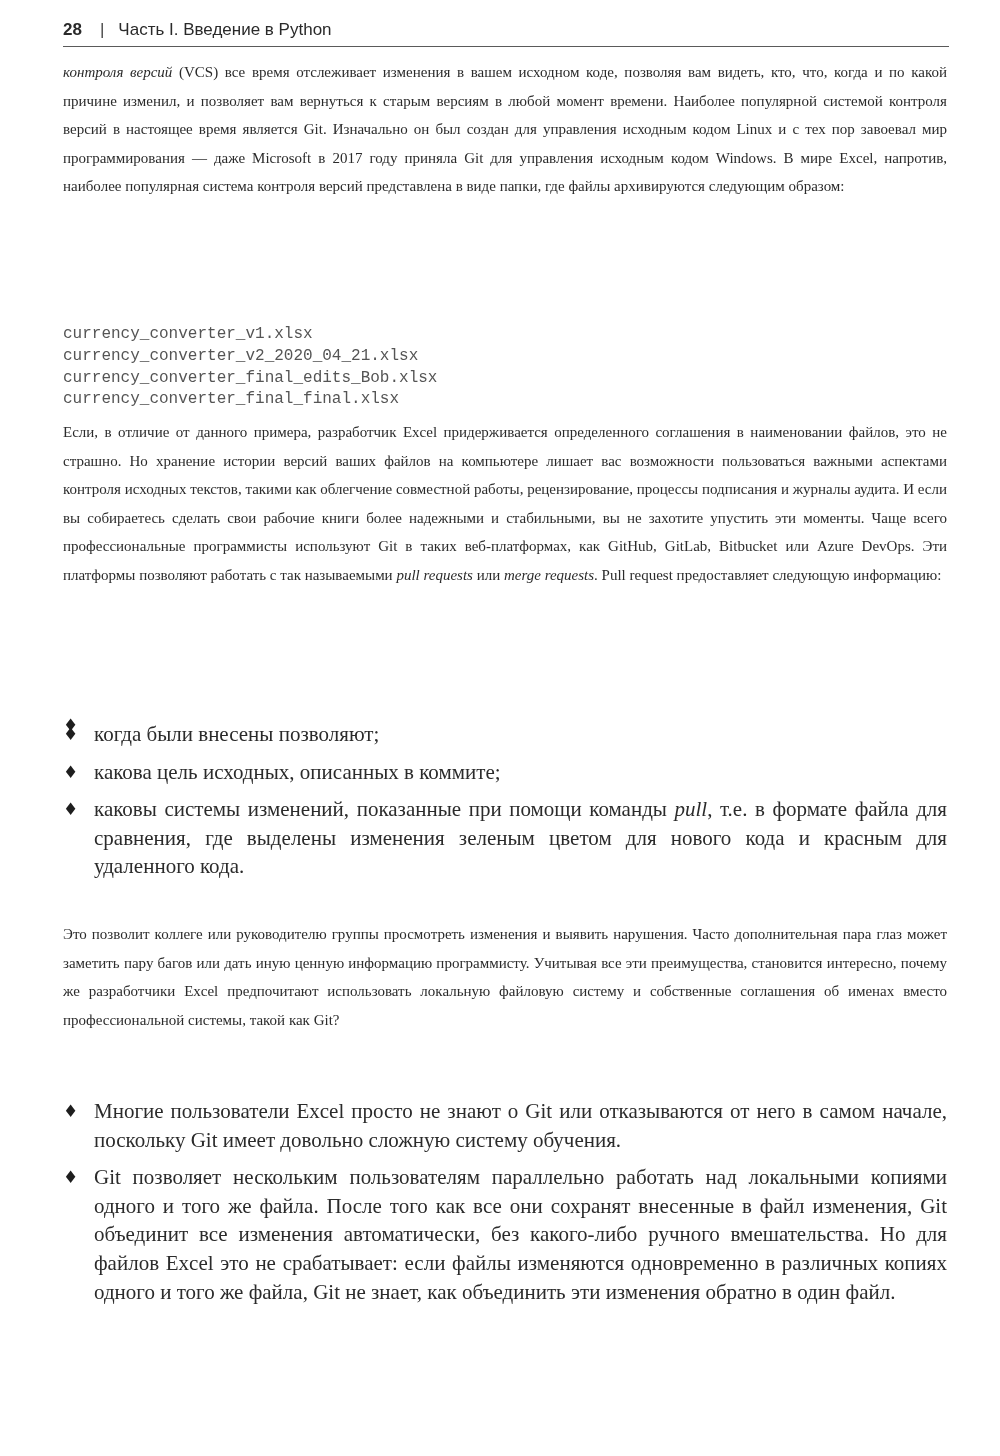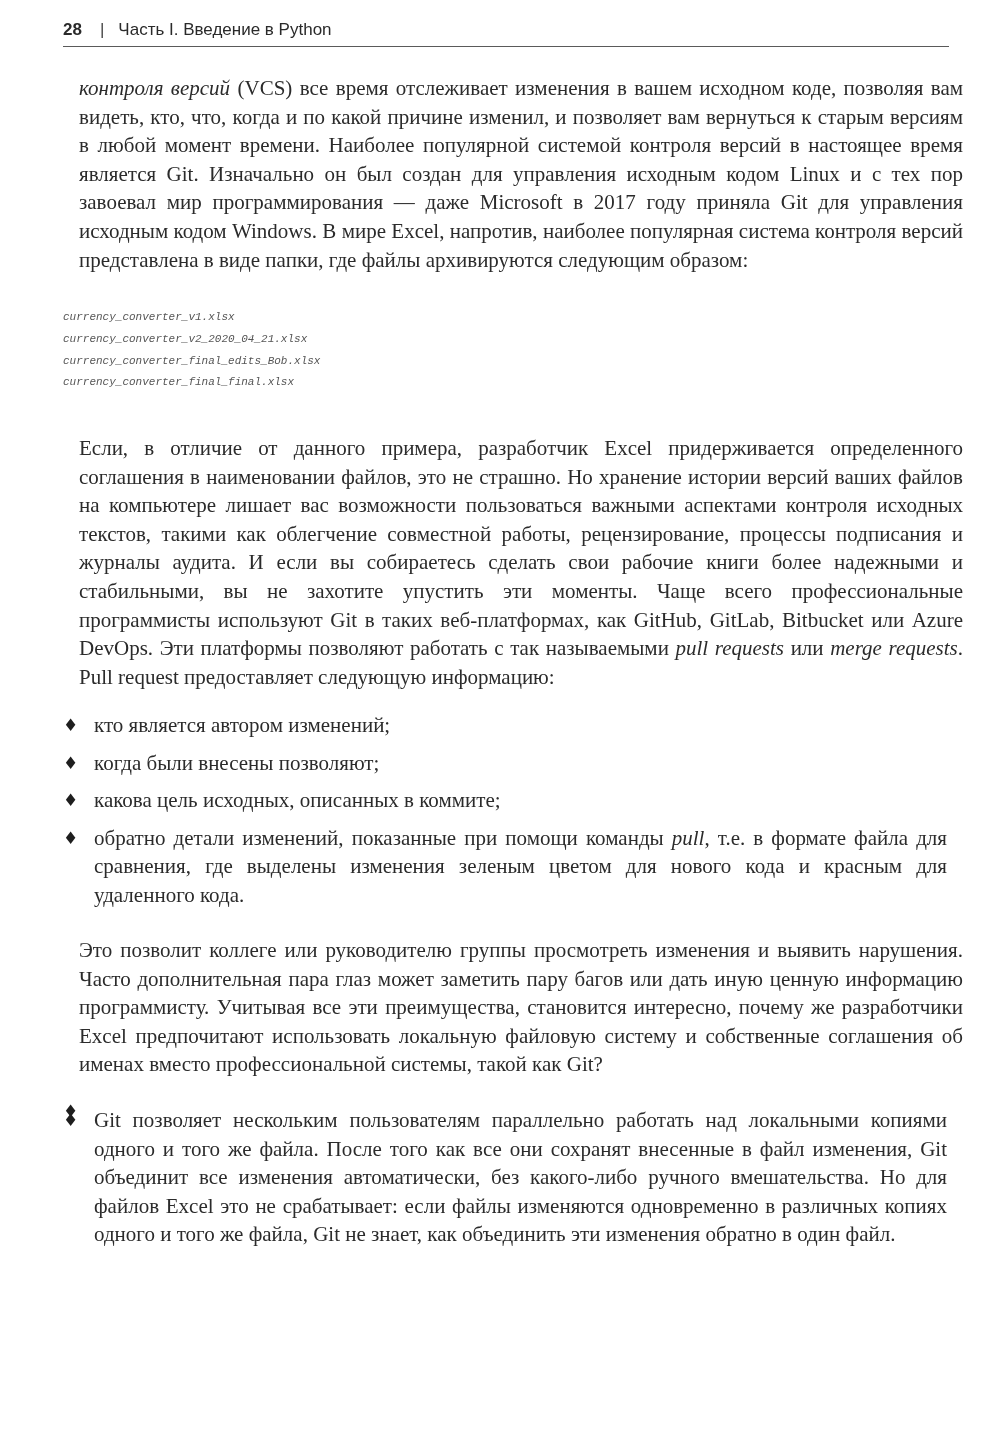--- a/index.html
+++ b/index.html
@@ -9,29 +9,29 @@
   .running-head {
     position: absolute; left: 63px; top: 20px; width: 886px; height: 26px;
     font-family: "Liberation Sans", sans-serif; font-size: 17px; color: #2a2a2a;
     border-bottom: 1.5px solid #5a5a5a;
   }
   .running-head .page-num { font-weight: bold; }
   .running-head .sep { display: inline-block; margin: 0 14px 0 18px; color: #444; }
 
   .body-text {
     position: absolute; left: 63px; width: 884px;
-    font-family: "Liberation Serif", serif; font-size: 21px; line-height: 28.6px;
-    text-align: justify; color: #2b2b2b; margin: 16px;
+    font-family: "Liberation Serif", serif; font-size: 15px; line-height: 28.6px;
+    text-align: justify; color: #2b2b2b; margin: 0;
   }
   .body-text em { font-style: italic; }
 
   .code-block {
-    position: absolute; left: 63px; top: 307px;
-    font-family: "Liberation Mono", monospace; font-size: 11px; line-height: 21.8px;
-    color: #555555; margin: 0; white-space: pre; font-style: italic;
+    position: absolute; left: 63px; top: 324px;
+    font-family: "Liberation Mono", monospace; font-size: 16px; line-height: 21.8px;
+    color: #555555; margin: 0; white-space: pre;
   }
 
   .bullet-list { position: absolute; left: 63px; width: 884px; margin: 0; padding: 0; list-style: none; }
   .bullet-list li {
     position: relative; padding-left: 31px;
     font-family: "Liberation Serif", serif; font-size: 21px; line-height: 28.6px;
     text-align: justify; color: #2b2b2b;
   }
   .bullet-list li .bullet {
     position: absolute; left: 0; top: 0; font-size: 17px; color: #1e1e1e;
@@ -52,26 +52,26 @@
   <p class="body-text" style="top:58px;"><em>контроля версий</em><span> (VCS) все время отслеживает изменения в вашем исходном коде, позволяя вам видеть, кто, что, когда и по какой причине изменил, и позволяет вам вернуться к старым версиям в любой момент времени. Наиболее популярной системой контроля версий в настоящее время является Git. Изначально он был создан для управления исходным кодом Linux и с тех пор завоевал мир программирования — даже Microsoft в 2017 году приняла Git для управления исходным кодом Windows. В мире Excel, напротив, наиболее популярная система контроля версий представлена в виде папки, где файлы архивируются следующим образом:</span></p>
 
   <pre class="code-block"><span>currency_converter_v1.xlsx</span>
 <span>currency_converter_v2_2020_04_21.xlsx</span>
 <span>currency_converter_final_edits_Bob.xlsx</span>
 <span>currency_converter_final_final.xlsx</span></pre>
 
   <p class="body-text" style="top:418px;"><span>Если, в отличие от данного примера, разработчик Excel придерживается определенного соглашения в наименовании файлов, это не страшно. Но хранение истории версий ваших файлов на компьютере лишает вас возможности пользоваться важными аспектами контроля исходных текстов, такими как облегчение совместной работы, рецензирование, процессы подписания и журналы аудита. И если вы собираетесь сделать свои рабочие книги более надежными и стабильными, вы не захотите упустить эти моменты. Чаще всего профессиональные программисты используют Git в таких веб-платформах, как GitHub, GitLab, Bitbucket или Azure DevOps. Эти платформы позволяют работать с так называемыми </span><em>pull requests</em><span> или </span><em>merge requests</em><span>. Pull request предоставляет следующую информацию:</span></p>
 
   <ul class="bullet-list list1" style="top:711px;">
-    <li><span class="bullet">♦</span><span>кто является автором изменений;</span></li>
+    <li><span class="bullet">♦</span></li>
     <li><span class="bullet">♦</span><span>когда были внесены позволяют;</span></li>
     <li><span class="bullet">♦</span><span>какова цель исходных, описанных в коммите;</span></li>
-    <li><span class="bullet">♦</span><span>обратно детали изменений, показанные при помощи команды </span><em>pull</em><span>, т.е. в формате файла для сравнения,  где выделены изменения зеленым цветом для нового кода и красным для удаленного кода.</span></li>
+    <li><span class="bullet">♦</span><span>каковы системы изменений, показанные при помощи команды </span><em>pull</em><span>, т.е. в формате файла для сравнения,  где выделены изменения зеленым цветом для нового кода и красным для удаленного кода.</span></li>
   </ul>
 
   <p class="body-text" style="top:920px;"><span>Это позволит коллеге или руководителю группы просмотреть изменения и выявить нарушения. Часто дополнительная пара глаз может заметить пару багов или дать иную ценную информацию программисту. Учитывая все эти преимущества, становится интересно, почему же разработчики Excel предпочитают использовать локальную файловую систему и собственные соглашения об именах вместо профессиональной системы, такой как Git?</span></p>
 
   <ul class="bullet-list list2" style="top:1097px;">
-    <li><span class="bullet">♦</span></li>
+    <li><span class="bullet">♦</span><span>Многие пользователи Excel просто не знают о Git или отказываются от него в самом начале, поскольку Git имеет довольно сложную систему обучения.</span></li>
     <li><span class="bullet">♦</span><span>Git позволяет нескольким пользователям параллельно работать над локальными копиями одного и того же файла. После того как все они сохранят внесенные в файл изменения, Git объединит все изменения автоматически, без какого-либо ручного вмешательства. Но для файлов Excel это не срабатывает: если файлы изменяются одновременно в различных копиях одного и того же файла, Git не знает, как объединить эти изменения обратно в один файл.</span></li>
   </ul>
 
 </div>
 
 </body></html>

